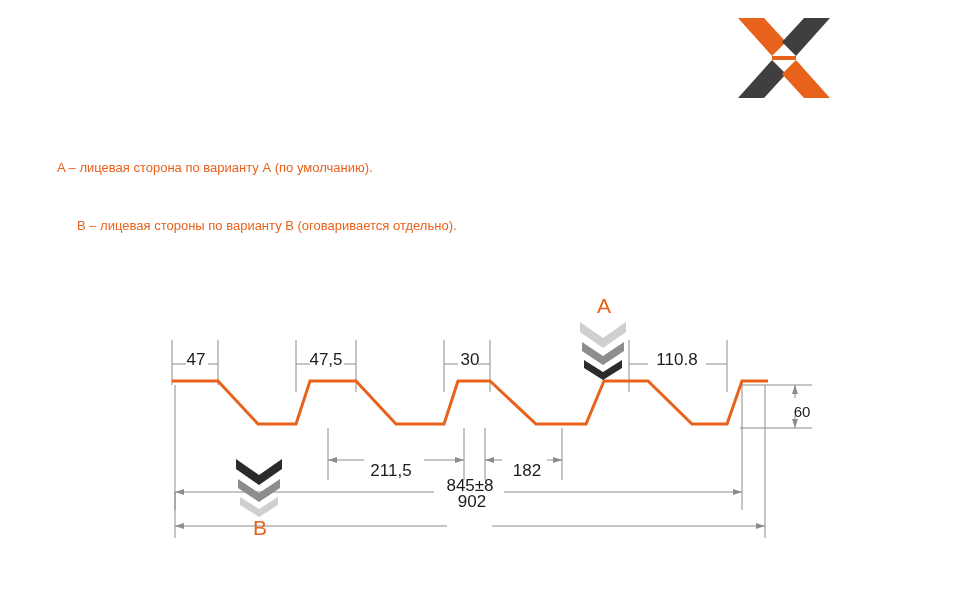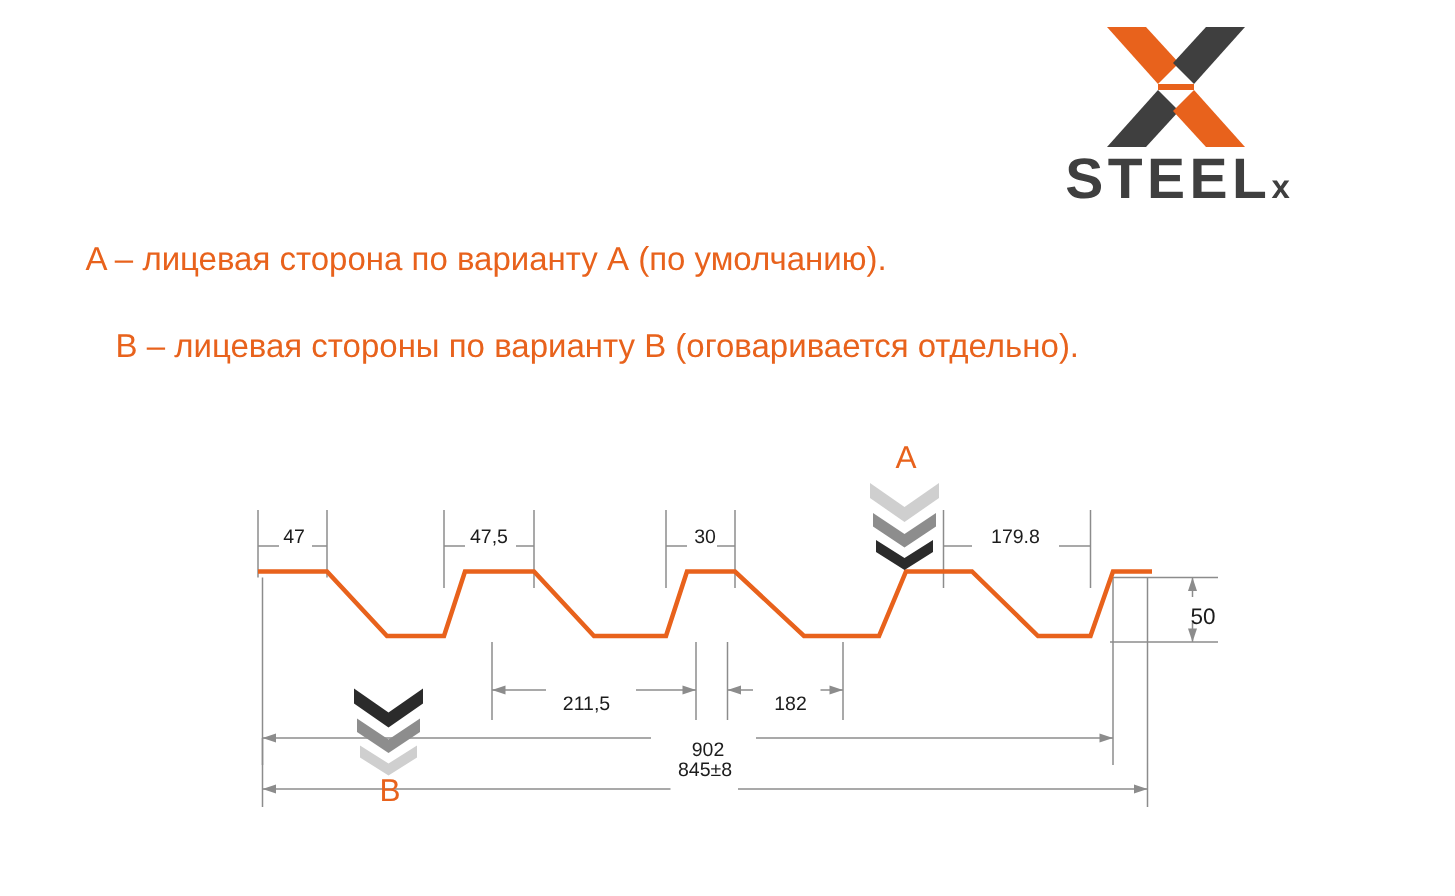--- a/index.html
+++ b/index.html
@@ -47,38 +47,38 @@
     font-size: 22px;
     color: #3f3f3f;
     vertical-align: baseline;
     letter-spacing: 0;
   }
   
   .legend-line {
     position: absolute;
     left: 57px;
     color: #e8621c;
-    font-size: 22px;
+    font-size: 13px;
     white-space: nowrap;
   }
   #legend-a { top: 160px; }
   #legend-b { top: 218px; margin-left: 20px; }
 
   
   #drawing {
     position: absolute;
     left: 0;
     top: 0;
     width: 970px;
     height: 597px;
   }
   
   .dim-label {
     position: absolute;
-    font-size: 13px;
+    font-size: 17px;
     color: #1c1c1c;
     text-align: center;
     white-space: nowrap;
   }
   .marker-label {
     position: absolute;
     font-size: 21px;
     color: #e8621c;
     text-align: center;
     white-space: nowrap;
@@ -90,21 +90,20 @@
 <div id="logo">
   <div id="logo-mark">
     <svg viewBox="0 0 92 80" width="92" height="80" xmlns="http://www.w3.org/2000/svg">
       <polygon points="0,0 26,0 48,24 34,38" fill="#e8621c"></polygon>
       <polygon points="92,0 66,0 44,24 58,38" fill="#3f3f3f"></polygon>
       <polygon points="0,80 26,80 48,56 34,42" fill="#3f3f3f"></polygon>
       <polygon points="92,80 66,80 44,56 58,42" fill="#e8621c"></polygon>
       <polygon points="34,38 58,38 58,42 34,42" fill="#e8621c"></polygon>
     </svg>
   </div>
-  <div id="logo-wordmark"><span>STEEL</span><span class="suffix">x</span></div>
 </div>
 
 <div class="legend-line" id="legend-a">A – лицевая сторона по варианту А (по умолчанию).</div>
 <div class="legend-line" id="legend-b">B – лицевая стороны по варианту В (оговаривается отдельно).</div>
 
 <svg id="drawing" viewBox="0 0 970 597" xmlns="http://www.w3.org/2000/svg">
 
   <g stroke="#8c8c8c" stroke-width="1" fill="none">
 
     <line x1="172" y1="340" x2="172" y2="385"></line>
@@ -179,21 +178,21 @@
   <g>
     <polygon points="236,459 259,475 282,459 282,469 259,485 236,469" fill="#2b2b2b"></polygon>
     <polygon points="238,479 259,493 280,479 280,488 259,502 238,488" fill="#8d8d8d"></polygon>
     <polygon points="240,497 259,509 278,497 278,505 259,517 240,505" fill="#cfcfcf"></polygon>
   </g>
 </svg>
 
 <div class="dim-label" style="left:176px; top:350px; width:40px;">47</div>
 <div class="dim-label" style="left:300px; top:350px; width:52px;">47,5</div>
 <div class="dim-label" style="left:450px; top:350px; width:40px;">30</div>
-<div class="dim-label" style="left:650px; top:350px; width:54px;">179.8</div>
-<div class="dim-label" style="left:787px; top:403px; width:30px; font-size:15px;">50</div>
+<div class="dim-label" style="left:650px; top:350px; width:54px;">110.8</div>
+<div class="dim-label" style="left:787px; top:403px; width:30px; font-size:15px;">60</div>
 <div class="dim-label" style="left:364px; top:461px; width:54px;">211,5</div>
 <div class="dim-label" style="left:506px; top:461px; width:42px;">182</div>
-<div class="dim-label" style="left:439px; top:505px; width:62px;">845±8</div>
+<div class="dim-label" style="left:439px; top:476px; width:62px;">845±8</div>
 <div class="dim-label" style="left:452px; top:492px; width:40px;">902</div>
 
 <div class="marker-label" style="left:592px; top:294px; width:24px;">A</div>
 <div class="marker-label" style="left:248px; top:516px; width:24px;">B</div>
 
 </body></html>

